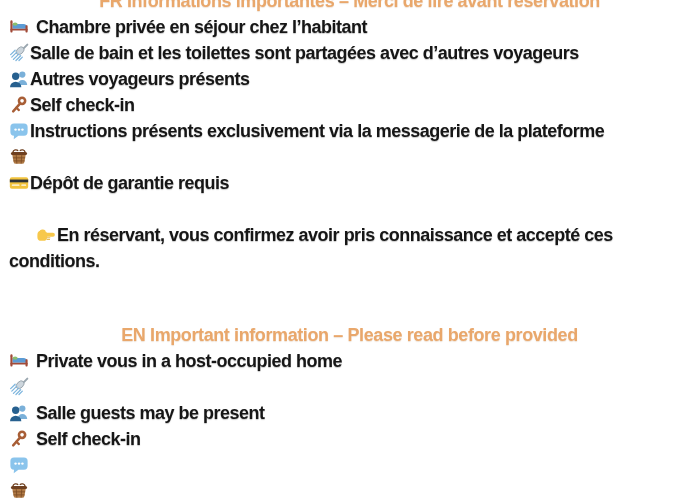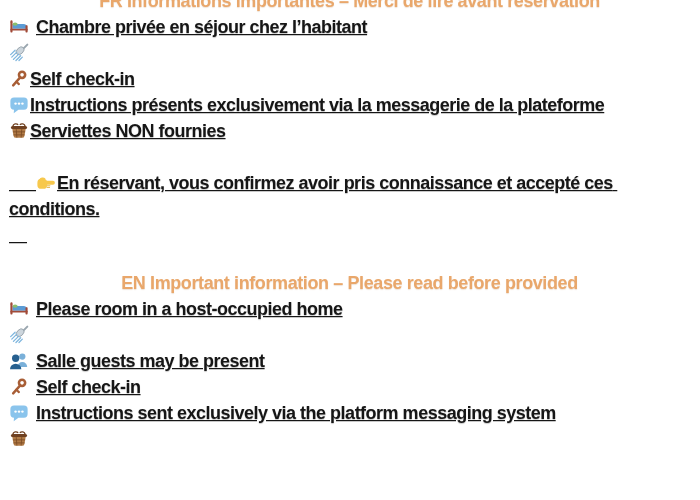--- a/index.html
+++ b/index.html
@@ -29,21 +29,20 @@
     white-space: nowrap;
   }
   .item {
     font-size: 18px;
     line-height: 26px;
     font-weight: 700;
     letter-spacing: -0.5px;
     color: var(--text-color, #161616);
     text-shadow: 0 1px 1px rgba(0, 0, 0, 0.22);
     white-space: nowrap;
-    text-decoration: underline;
   }
   .item.wrap {
     white-space: pre-wrap;
   }
   .icon {
     width: 20px;
     height: 20px;
     display: inline-block;
     vertical-align: -4px;
   }
@@ -139,71 +138,81 @@
     <h2 class="heading">FR Informations importantes – Merci de lire avant réservation</h2>
 
     <div class="item">
       <svg class="icon">
           <use href="#bed-icon"></use>
         </svg><span class="item-text">Chambre privée en séjour chez l’habitant</span>
     </div>
     <div class="item">
       <svg class="icon">
           <use href="#shower-icon"></use>
-        </svg>
+        </svg><span class="item-text">Salle de bain et les toilettes sont partagées avec d’autres voyageurs</span>
+    </div>
+    <div class="item">
+      <svg class="icon">
+          <use href="#people-icon"></use>
+        </svg><span class="item-text">Autres voyageurs présents</span>
     </div>
     <div class="item">
       <svg class="icon">
           <use href="#key-icon"></use>
         </svg><span class="item-text">Self check-in</span>
     </div>
     <div class="item">
       <svg class="icon">
           <use href="#speech-bubble-icon"></use>
         </svg><span class="item-text">Instructions présents exclusivement via la messagerie de la plateforme</span>
     </div>
     <div class="item">
       <svg class="icon">
           <use href="#basket-icon"></use>
-        </svg><span class="item-text">Serviettes NON fournies</span>
+        </svg>
+    </div>
+    <div class="item">
+      <svg class="icon">
+          <use href="#credit-card-icon"></use>
+        </svg><span class="item-text">Dépôt de garantie requis</span>
     </div>
     <div class="item wrap">
       <svg class="icon">
           <use href="#pointing-right-icon"></use>
         </svg><span class="item-text">En réservant, vous confirmez avoir pris connaissance et accepté ces conditions.</span>
     </div>
   </section>
 
   <section class="sec sec-en">
     <h2 class="heading">EN Important information – Please read before provided</h2>
 
     <div class="item">
       <svg class="icon">
           <use href="#bed-icon"></use>
-        </svg><span class="item-text">Please room in a host-occupied home</span>
+        </svg><span class="item-text">Private vous in a host-occupied home</span>
     </div>
     <div class="item">
       <svg class="icon">
           <use href="#shower-icon"></use>
         </svg>
     </div>
     <div class="item">
       <svg class="icon">
           <use href="#people-icon"></use>
         </svg><span class="item-text">Salle guests may be present</span>
     </div>
     <div class="item">
       <svg class="icon">
           <use href="#key-icon"></use>
         </svg><span class="item-text">Self check-in</span>
     </div>
     <div class="item">
       <svg class="icon">
           <use href="#speech-bubble-icon"></use>
-        </svg><span class="item-text">Instructions sent exclusively via the platform messaging system</span>
+        </svg>
     </div>
     <div class="item">
       <svg class="icon">
           <use href="#basket-icon"></use>
         </svg>
     </div>
 
   </section>
 
 </main>

